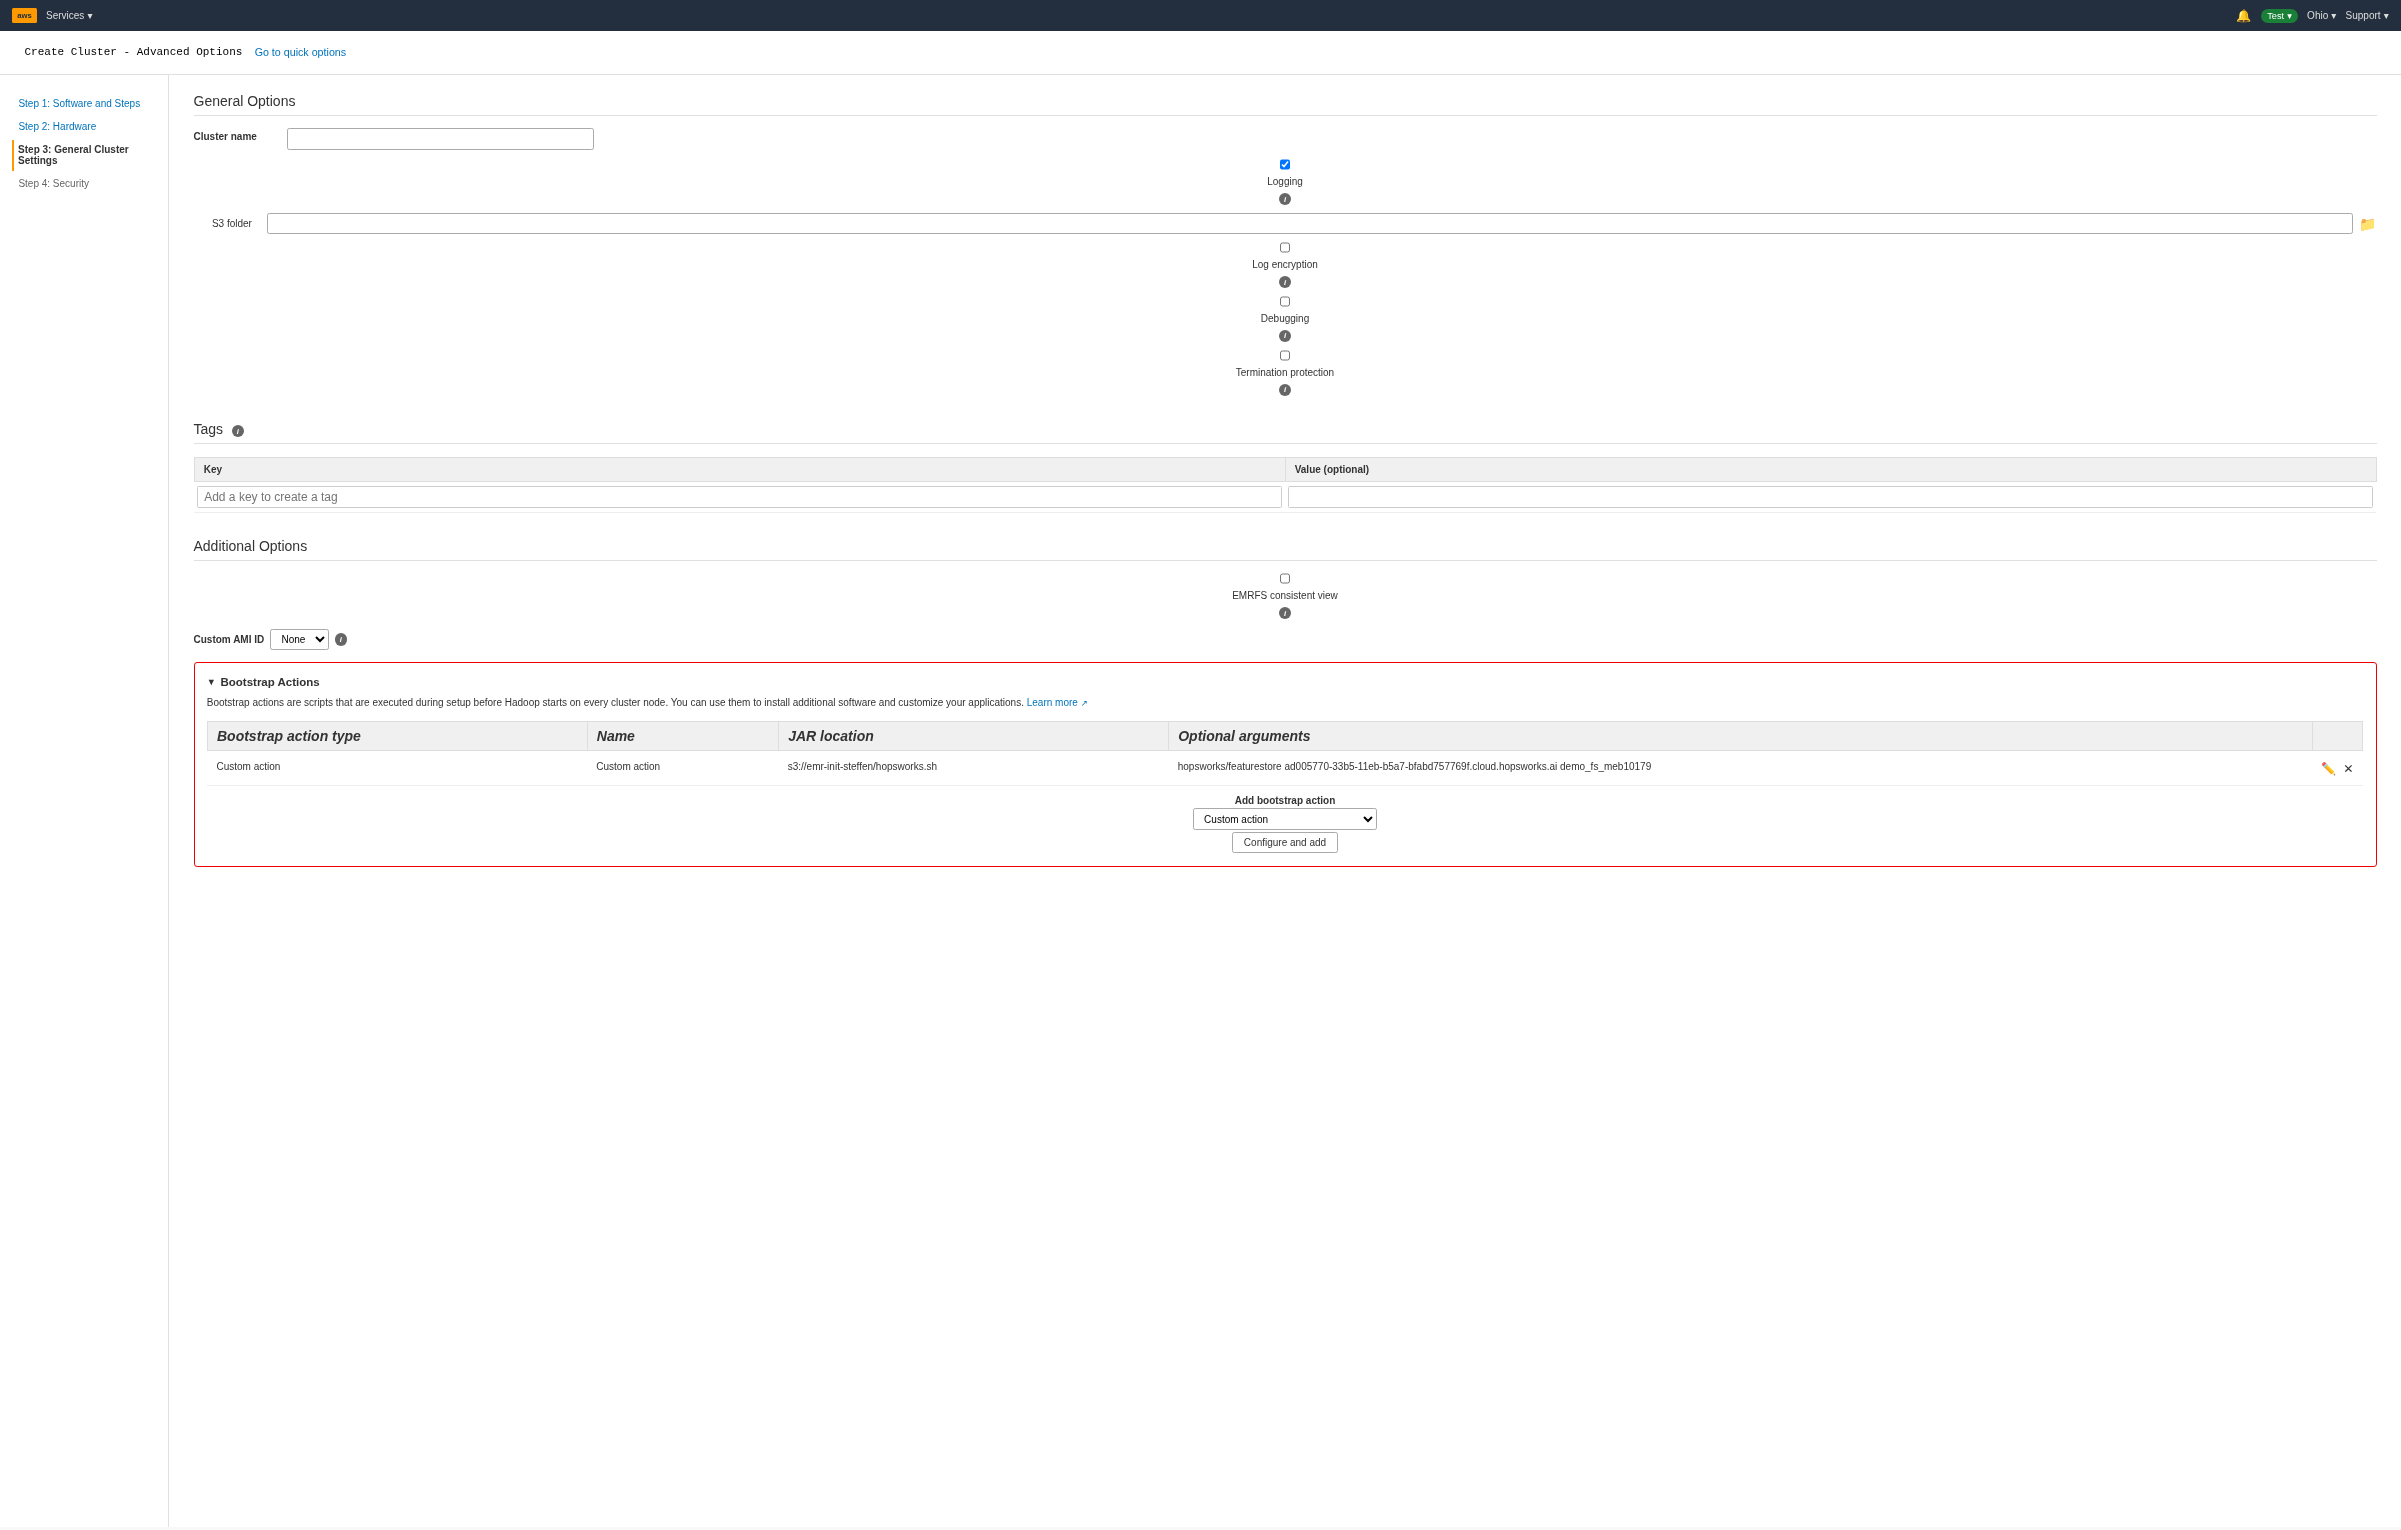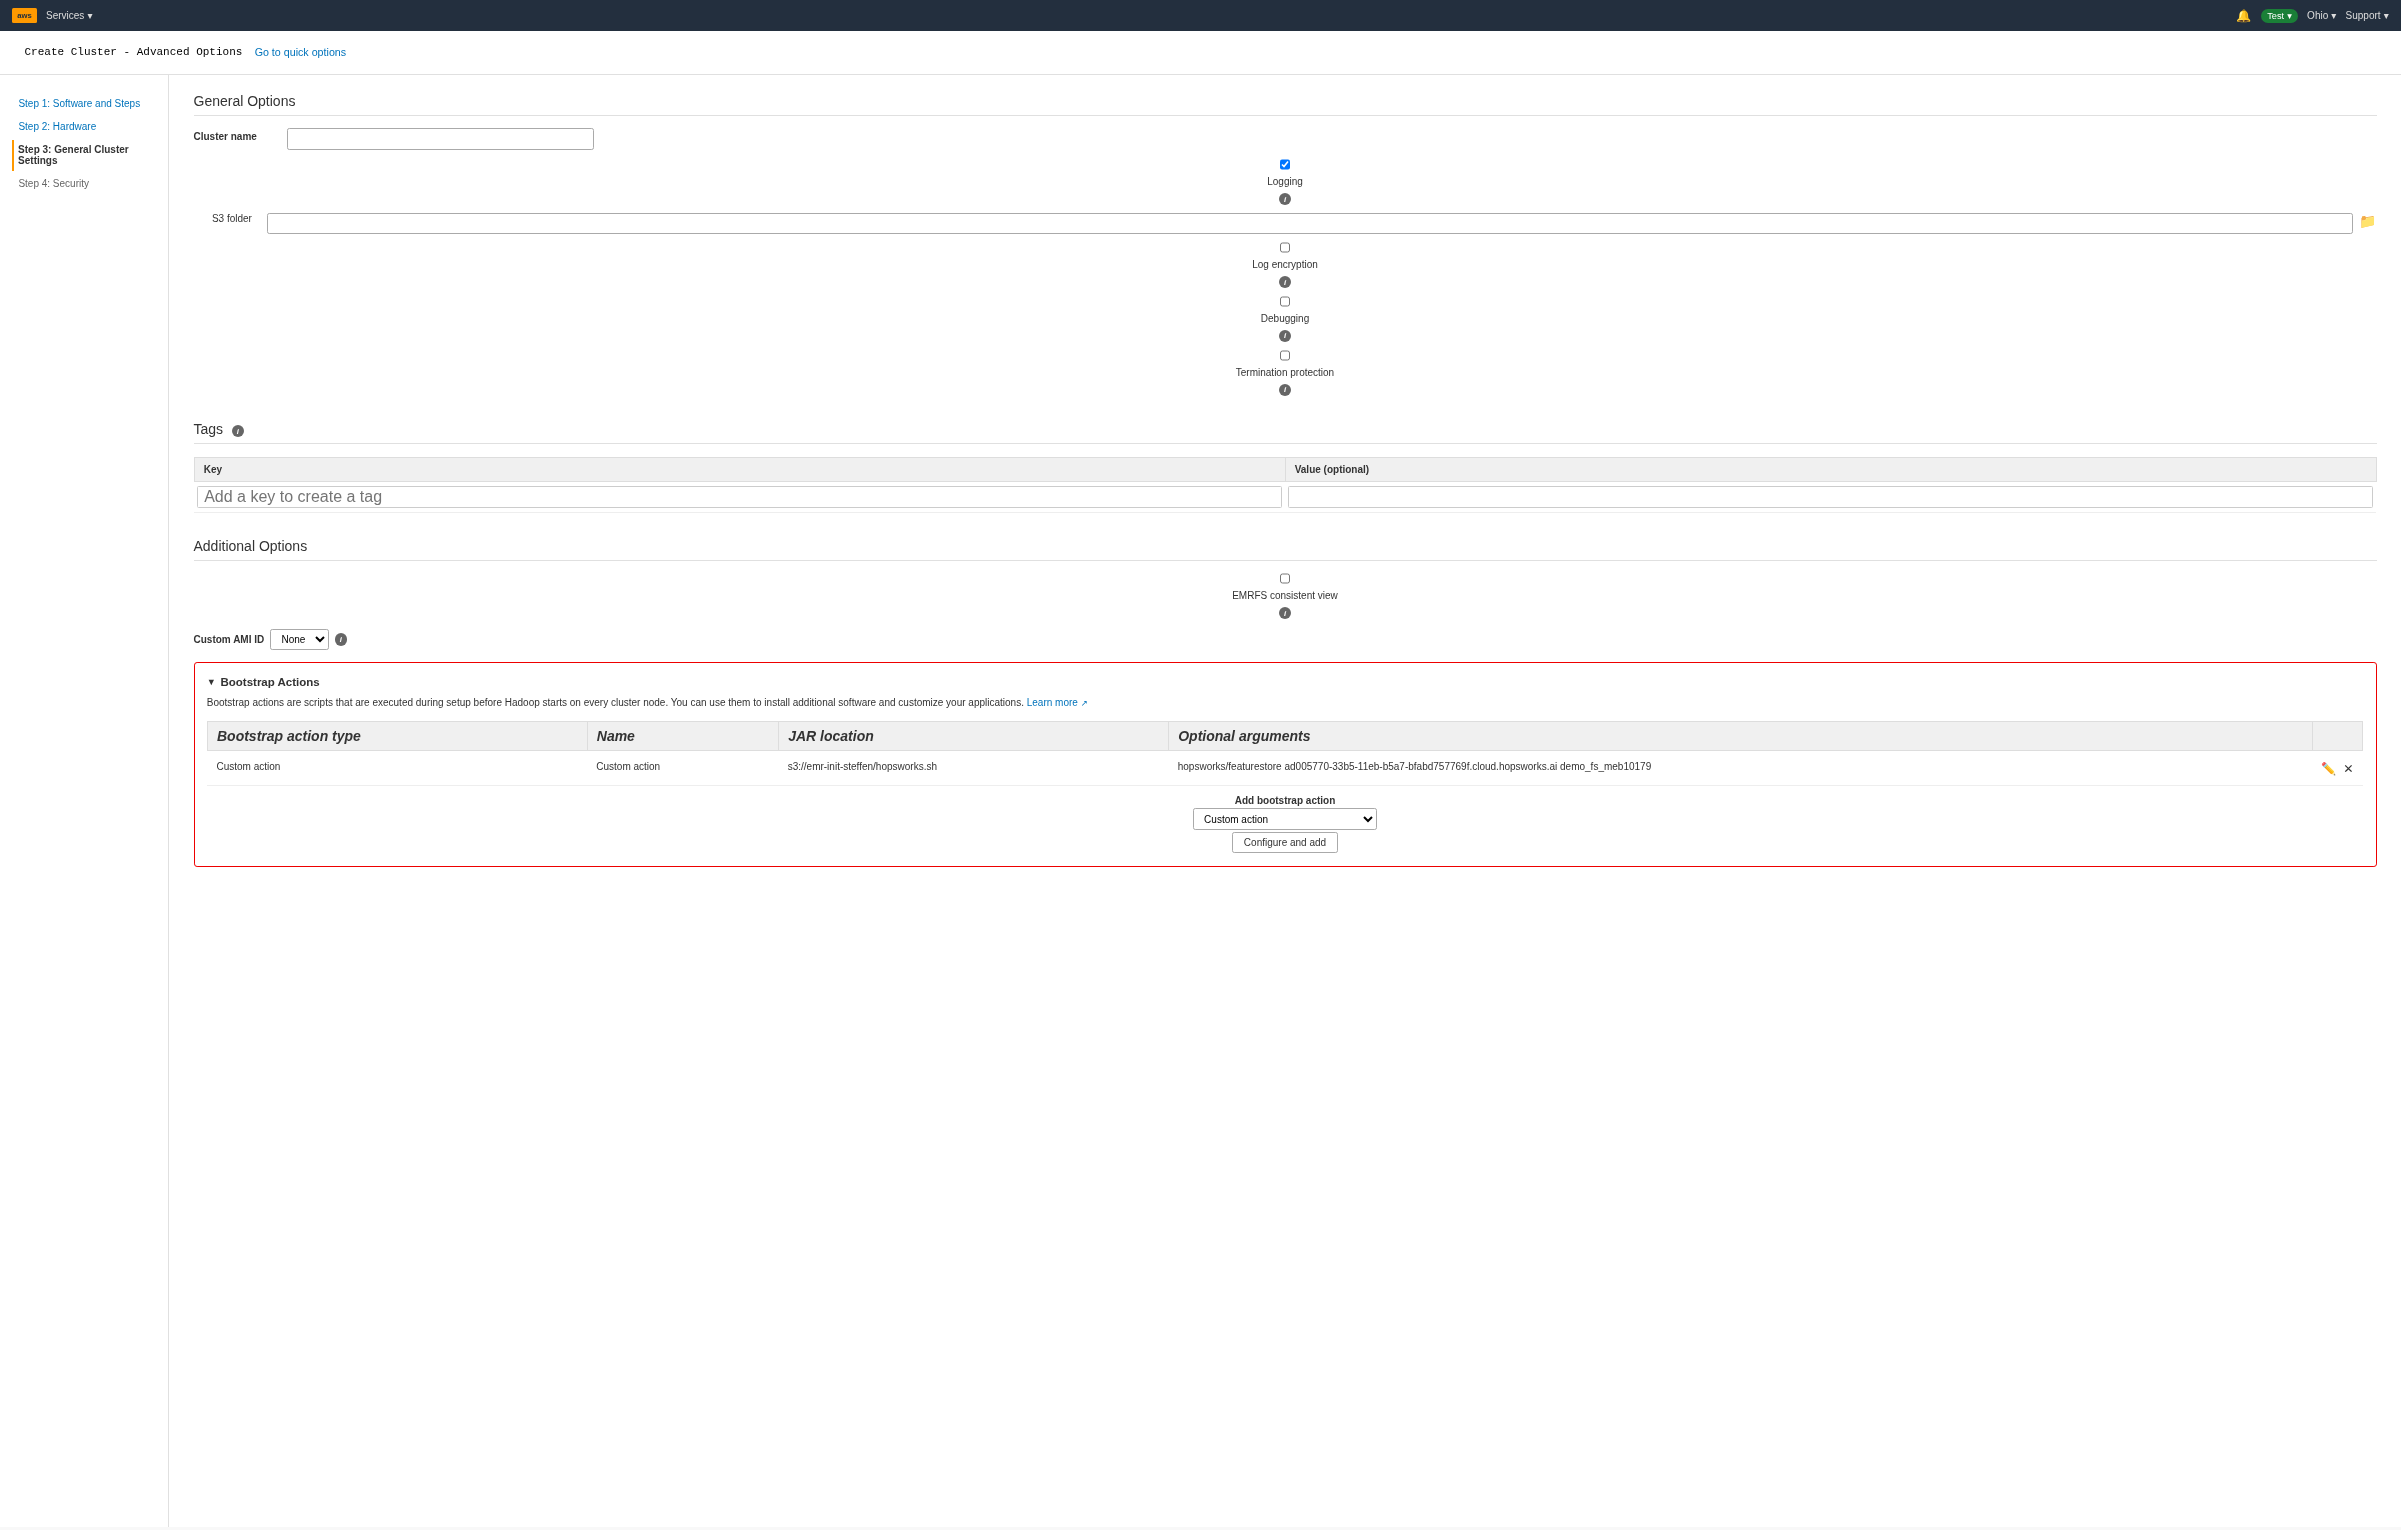--- a/index.html
+++ b/index.html
@@ -183,21 +183,21 @@
       color: white;
       font-size: 7.7px;
       cursor: pointer;
       font-style: italic;
       font-weight: bold;
     }
 
     
     .s3-row {
       display: flex;
-      align-items: flex-start;
+      align-items: center;
       gap: 6.1px;
       margin-left: 18.4px;
       margin-bottom: 7.7px;
     }
     .s3-label {
       font-size: 10px;
       color: #333;
       min-width: 49px;
     }
     .s3-input {
@@ -231,21 +231,21 @@
     }
     .tags-table td {
       padding: 4.6px 3.1px;
       border-bottom: 0.8px solid #eee;
     }
     .tags-table td input[type="text"] {
       width: 100%;
       border: 0.8px solid #ccc;
       border-radius: 1.5px;
       padding: 3.1px 6.1px;
-      font-size: 16px;
+      font-size: 12px;
       height: 21.5px;
     }
 
     
     .custom-ami-row {
       display: flex;
       align-items: center;
       gap: 6.1px;
       margin-top: 9.2px;
     }

